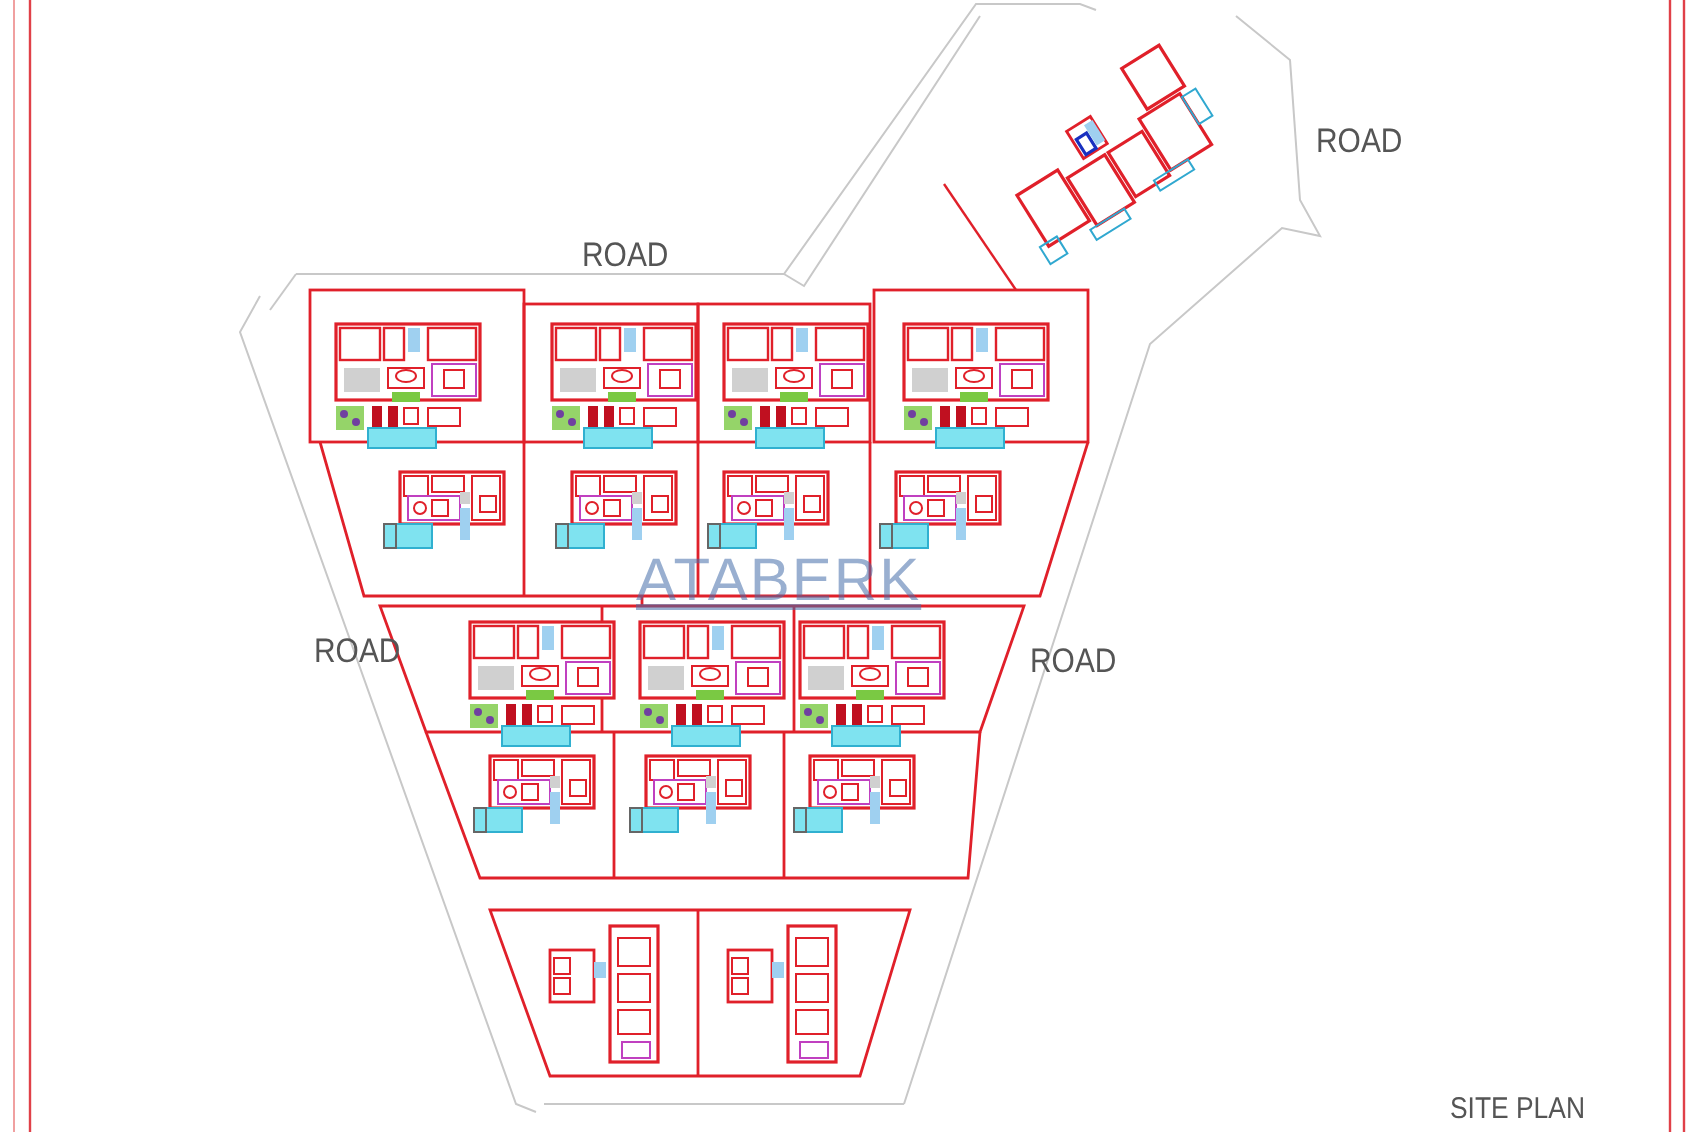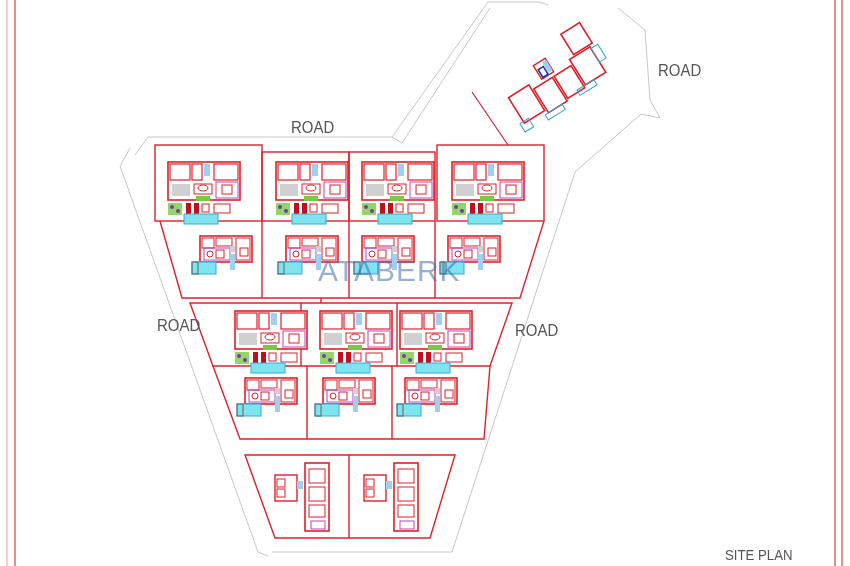--- a/index.html
+++ b/index.html
@@ -152,13 +152,13 @@
     <rect x="10" y="16" width="20" height="6" fill="none" stroke="#30a8d0" stroke-width="1"></rect>
     <rect x="44" y="-12" width="8" height="16" fill="none" stroke="#30a8d0" stroke-width="1"></rect>
   </g>
 </svg>
 
 <div class="lbl" style="left:291px; top:118px;">ROAD</div>
 <div class="lbl" style="left:658px; top:61px;">ROAD</div>
 <div class="lbl" style="left:157px; top:316px;">ROAD</div>
 <div class="lbl" style="left:515px; top:321px;">ROAD</div>
 <div class="title" style="left:725px; top:546px;">SITE PLAN</div>
-<div class="wm" style="left:318px; top:254px;">ATABERK</div>
+<div class="wm" style="left:318px; top:274px;text-decoration:underline;">ATABERK</div>
 
 </body></html>

